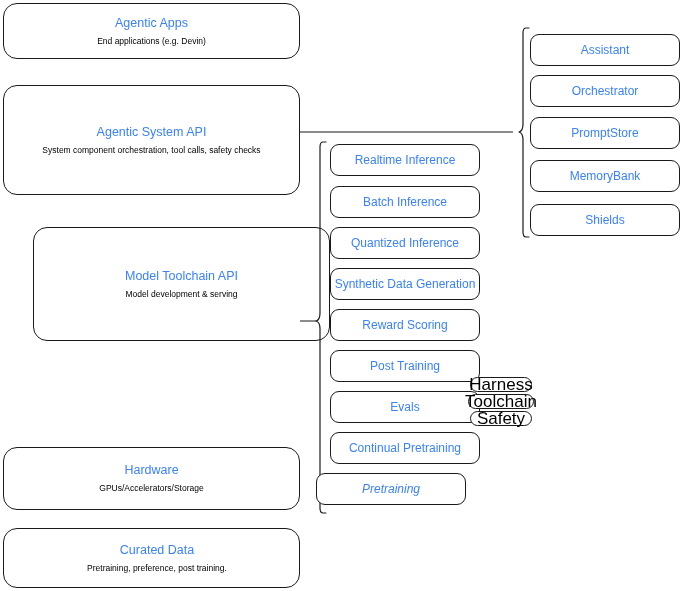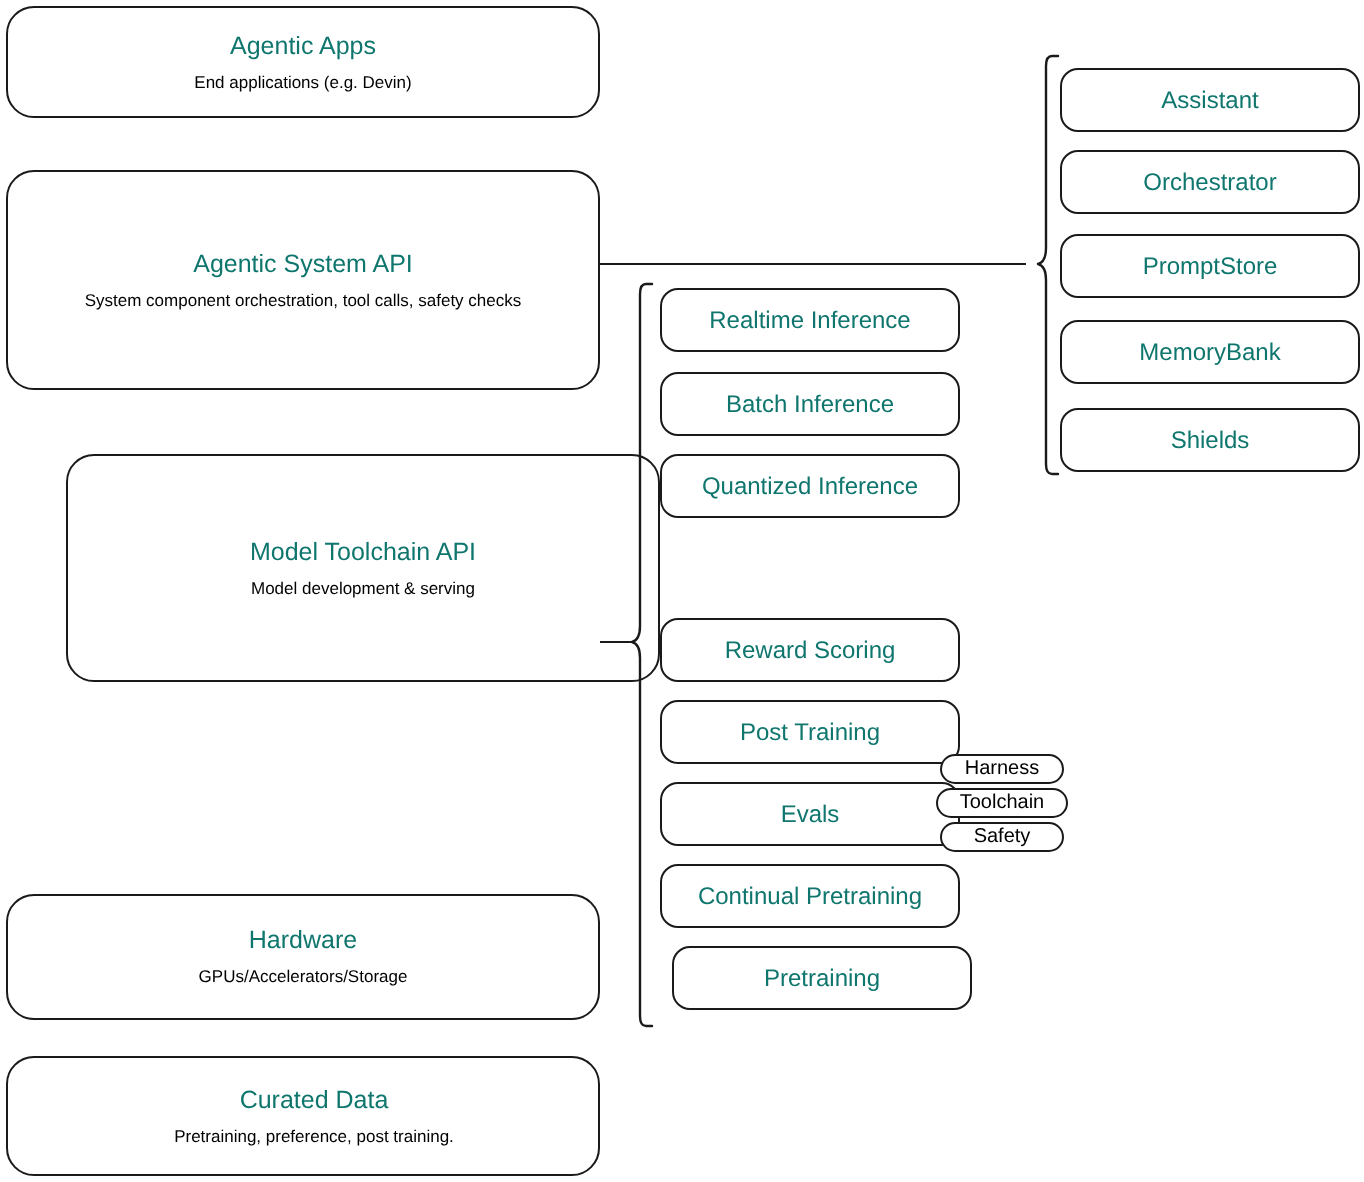--- a/index.html
+++ b/index.html
@@ -27,21 +27,21 @@
     background: #ffffff;
     display: flex;
     flex-direction: column;
     align-items: center;
     justify-content: center;
     text-align: center;
     line-height: 1.25;
   }
   .box .title {
     font-size: 12.5px;
-    color: #0f766e;
+    color: #3b82f6;
     white-space: nowrap;
   }
   .box .subtitle {
     font-size: 8.5px;
     color: #000000;
     margin-top: 4px;
     white-space: nowrap;
   }
   
   .layer-box {
@@ -58,21 +58,21 @@
   
   .pill {
     position: absolute;
     box-sizing: border-box;
     border: 1px solid #1a1a1a;
     border-radius: 20px;
     background: #ffffff;
     display: flex;
     align-items: center;
     justify-content: center;
-    font-size: 10px;
+    font-size: 17px;
     height: 15px;
     z-index: 5;
   }
   .connector {
     position: absolute;
   }
   .connector svg {
     display: block;
     overflow: visible;
   }
@@ -134,33 +134,36 @@
 
   <div class="box item-box" style="left:330px; top:144px; width:150px;">
     <div class="title">Realtime Inference</div>
   </div>
   <div class="box item-box" style="left:330px; top:186px; width:150px;">
     <div class="title">Batch Inference</div>
   </div>
   <div class="box item-box" style="left:330px; top:227px; width:150px;">
     <div class="title">Quantized Inference</div>
   </div>
+  <div class="box item-box" style="left:330px; top:268px; width:150px;">
+    <div class="title">Synthetic Data Generation</div>
+  </div>
   <div class="box item-box" style="left:330px; top:309px; width:150px;">
     <div class="title">Reward Scoring</div>
   </div>
   <div class="box item-box" style="left:330px; top:350px; width:150px;">
     <div class="title">Post Training</div>
   </div>
   <div class="box item-box" style="left:330px; top:391px; width:150px;">
     <div class="title">Evals</div>
   </div>
   <div class="box item-box" style="left:330px; top:432px; width:150px;">
     <div class="title">Continual Pretraining</div>
   </div>
-  <div class="box item-box" style="left:336px; top:473px; width:150px;">
+  <div class="box item-box" style="left:316px; top:473px; width:150px;font-style:italic;">
     <div class="title">Pretraining</div>
   </div>
 
   <div class="pill" style="left:470px; top:377px; width:62px;">
     <span>Harness</span>
   </div>
   <div class="pill" style="left:468px; top:394px; width:66px;">
     <span>Toolchain</span>
   </div>
   <div class="pill" style="left:470px; top:411px; width:62px;">

